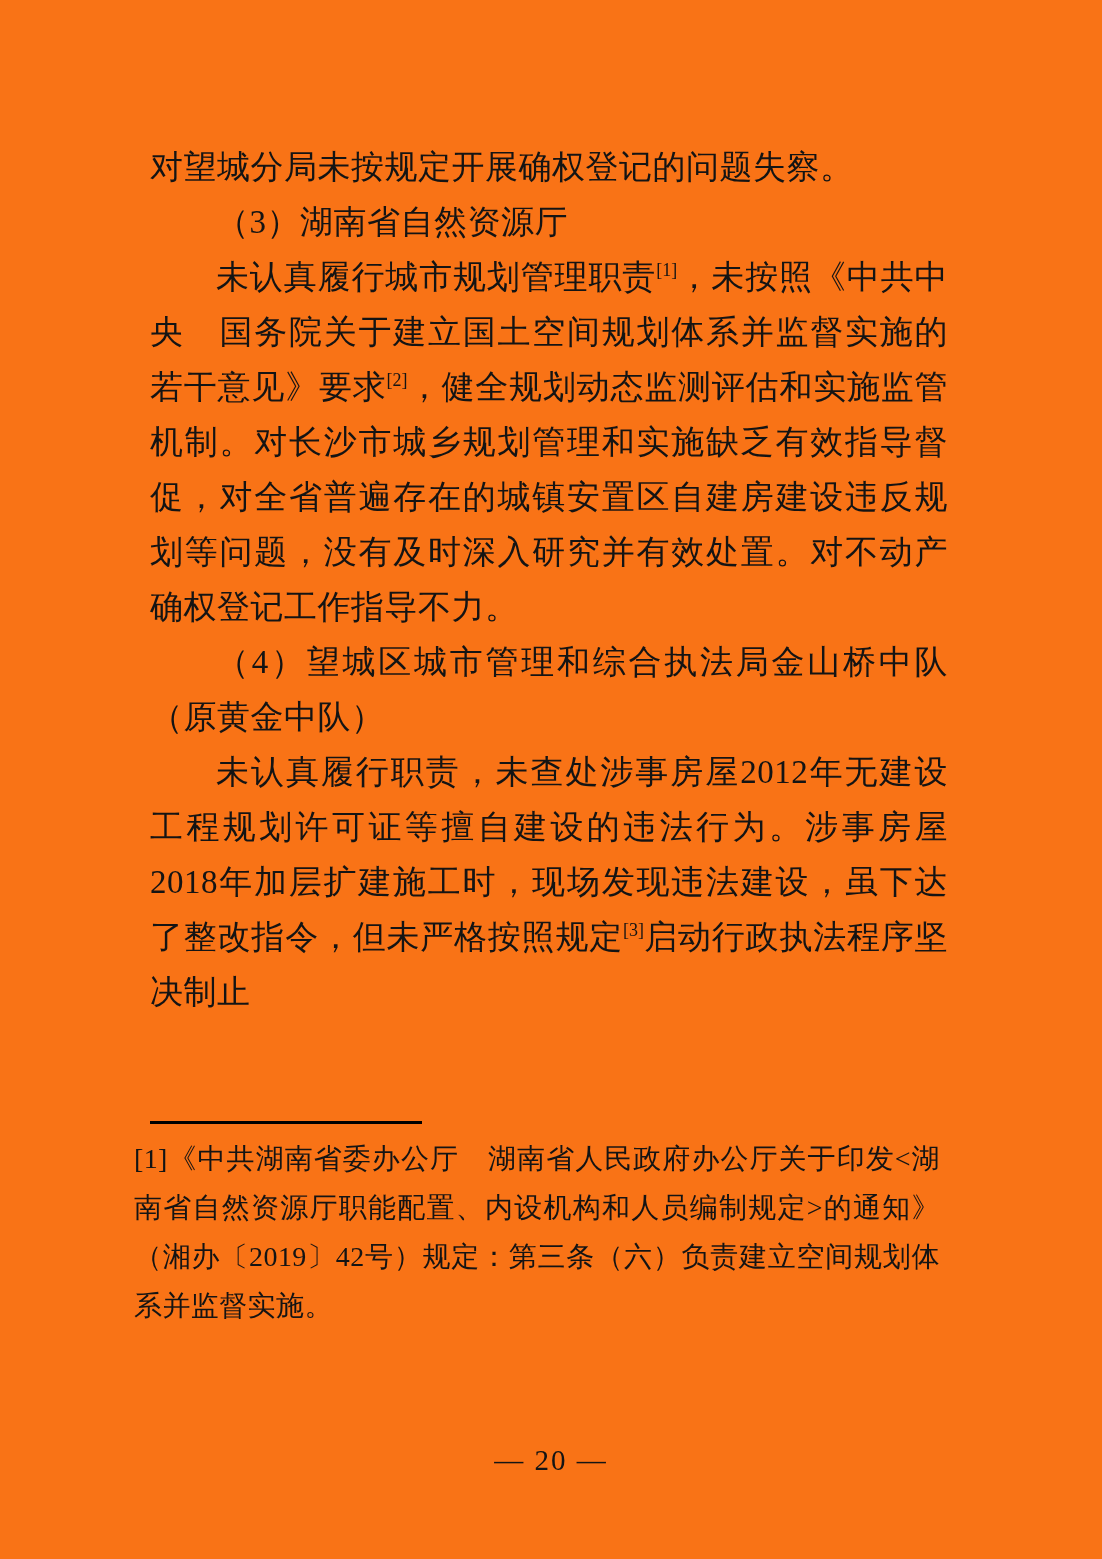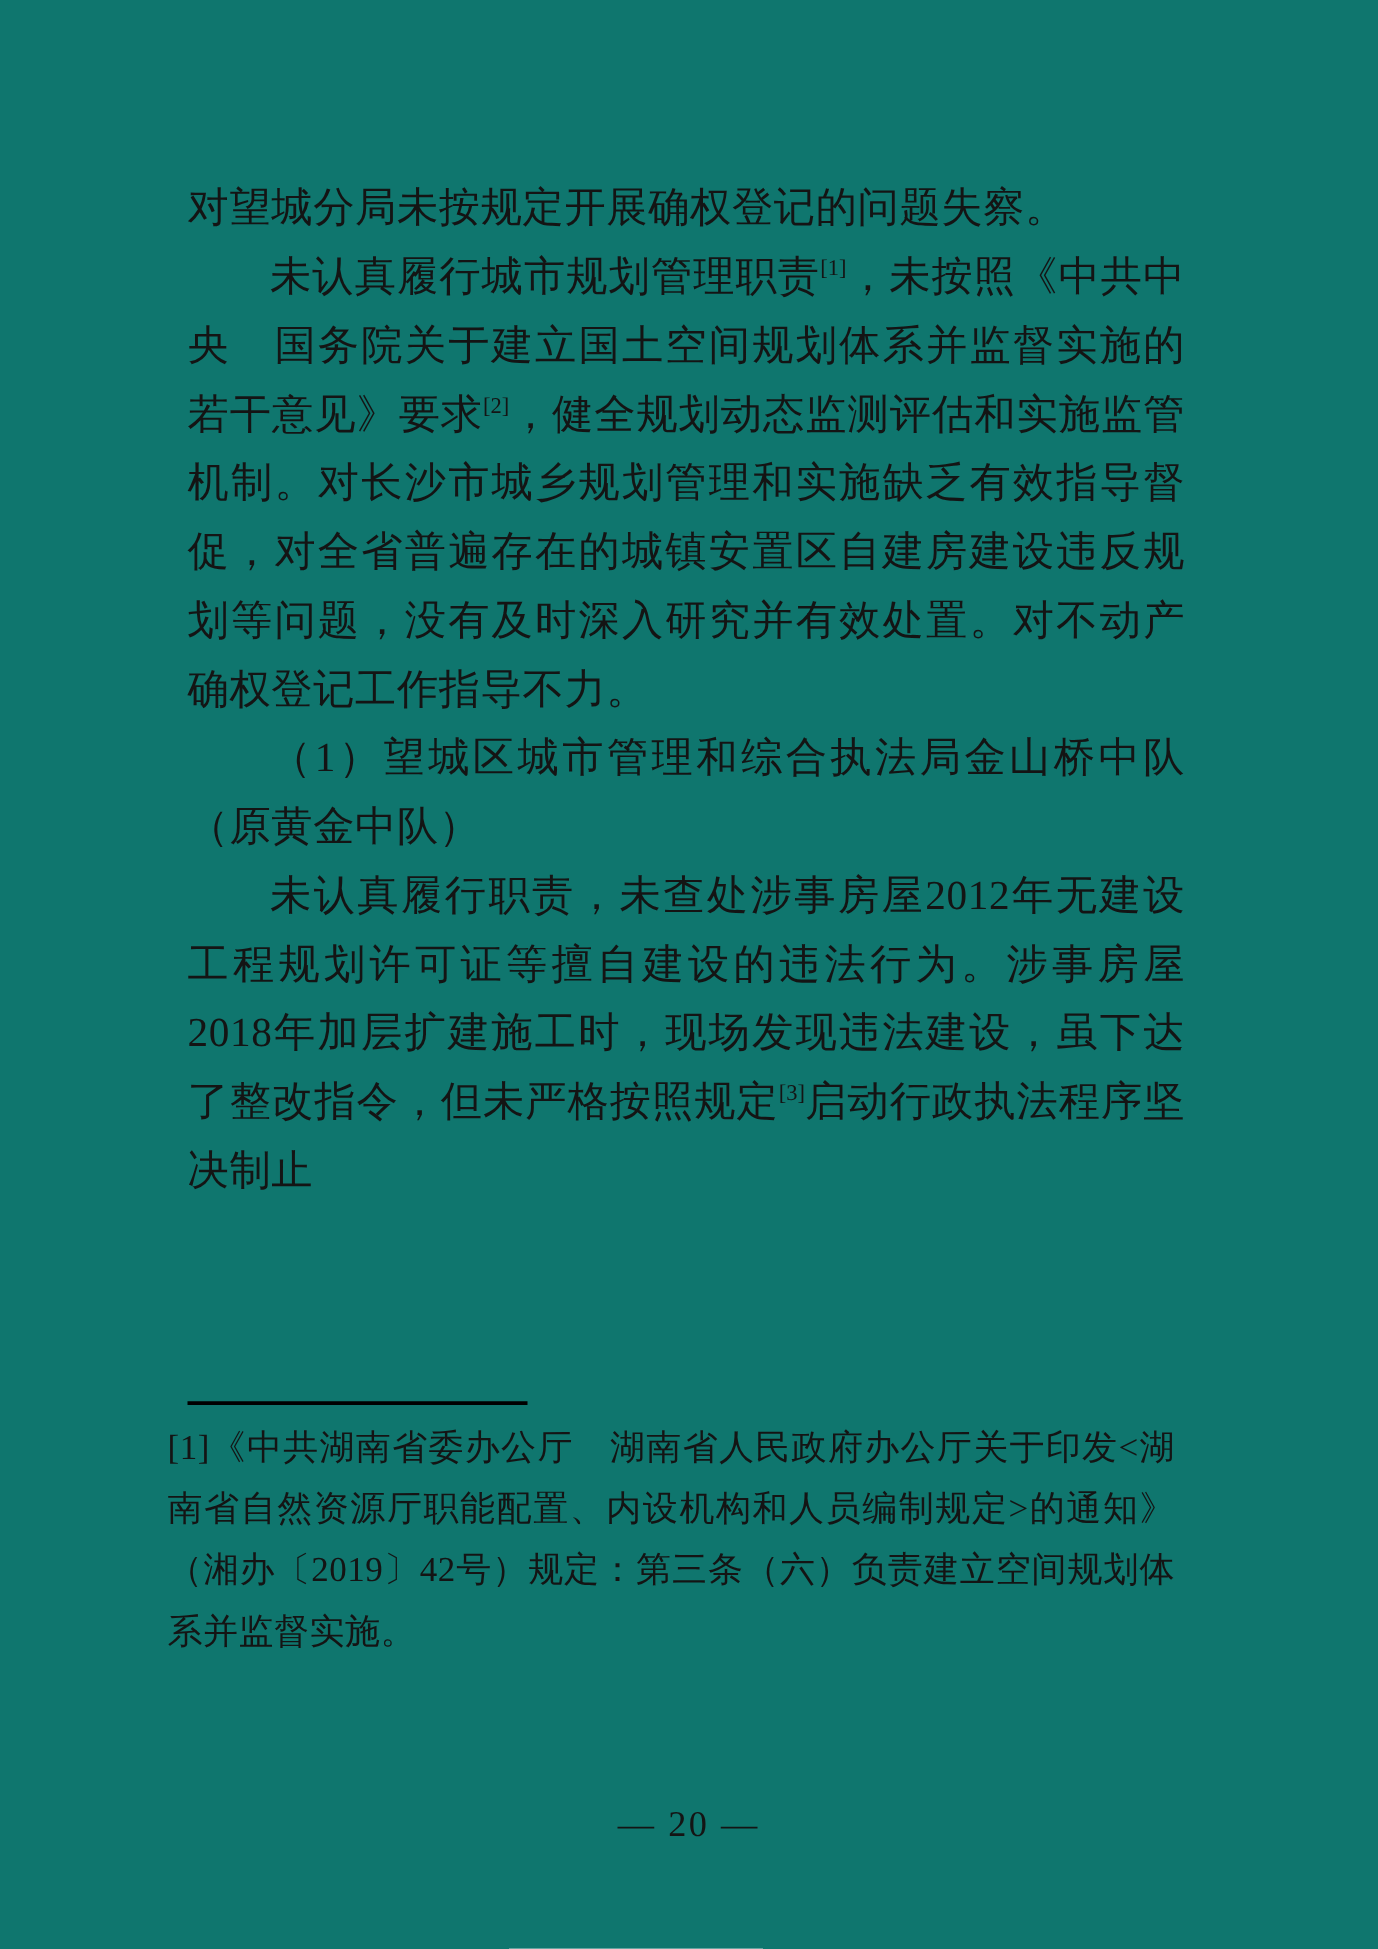--- a/index.html
+++ b/index.html
@@ -5,21 +5,21 @@
   html, body {
     margin: 0;
     padding: 0;
     background: #e8e8e8;
   }
   .page {
     position: relative;
     width: 1102px;
     height: 1559px;
     margin: 0 auto;
-    background: #0f766e;
+    background: #f97316;
     overflow: hidden;
     font-family: "Liberation Serif", serif;
     color: #141414;
   }
   
   .body-text {
     position: absolute;
     left: 150px;
     top: 140px;
     width: 798px;
@@ -77,22 +77,23 @@
     letter-spacing: 2px;
     color: #141414;
   }
 </style>
 </head>
 <body>
 
 <div class="page">
   <main class="body-text">
       <p class="para">对望城分局未按规定开展确权登记的问题失察。</p>
+      <p class="para indent">（3）湖南省自然资源厅</p>
       <p class="para indent">未认真履行城市规划管理职责<sup>[1]</sup>，未按照《中共中央　国务院关于建立国土空间规划体系并监督实施的若干意见》要求<sup>[2]</sup>，健全规划动态监测评估和实施监管机制。对长沙市城乡规划管理和实施缺乏有效指导督促，对全省普遍存在的城镇安置区自建房建设违反规划等问题，没有及时深入研究并有效处置。对不动产确权登记工作指导不力。</p>
-      <p class="para indent">（1）望城区城市管理和综合执法局金山桥中队（原黄金中队）</p>
+      <p class="para indent">（4）望城区城市管理和综合执法局金山桥中队（原黄金中队）</p>
       <p class="para indent">未认真履行职责，未查处涉事房屋2012年无建设工程规划许可证等擅自建设的违法行为。涉事房屋2018年加层扩建施工时，现场发现违法建设，虽下达了整改指令，但未严格按照规定<sup>[3]</sup>启动行政执法程序坚决制止</p>
     </main>
   <div class="footnote-rule"></div>
   <section class="footnotes">
       <p class="footnote">[1]《中共湖南省委办公厅　湖南省人民政府办公厅关于印发&lt;湖南省自然资源厅职能配置、内设机构和人员编制规定&gt;的通知》（湘办〔2019〕42号）规定：第三条（六）负责建立空间规划体系并监督实施。</p>
     </section>
   <div class="page-number">— 20 —</div>
 </div>
 
 </body></html>

